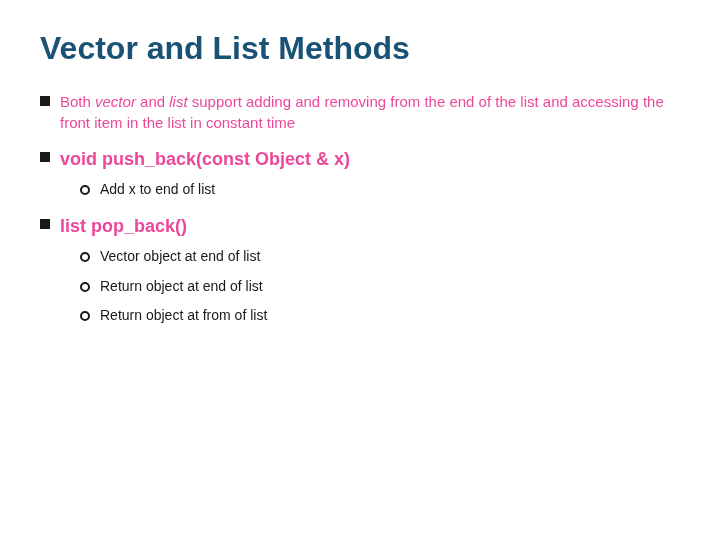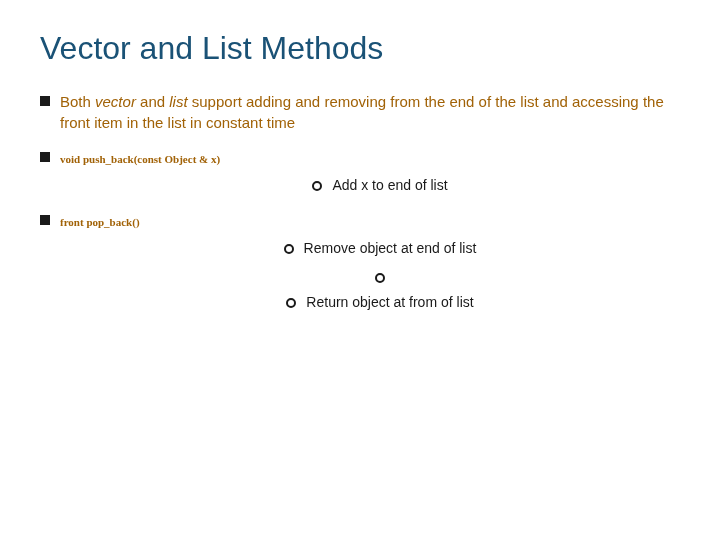--- a/index.html
+++ b/index.html
@@ -19,21 +19,21 @@
     .slide {
       width: 720px;
       height: 540px;
       padding: 30px 40px 30px 40px;
       display: flex;
       flex-direction: column;
     }
 
     .slide-title {
       font-size: 32px;
-      font-weight: normal;
+      font-weight: bold;
       color: #1a5276;
       margin-bottom: 20px;
       padding-bottom: 4px;
     }
 
     .content {
       display: flex;
       flex-direction: column;
       gap: 6px;
       flex: 1;
@@ -59,41 +59,40 @@
       height: 10px;
       border: 2px solid #1a1a1a;
       border-radius: 50%;
       background: transparent;
       flex-shrink: 0;
       margin-top: 5px;
     }
 
     .bullet-text {
       font-size: 15px;
-      color: #a16207;
+      color: #ec4899;
       line-height: 1.4;
     }
 
     .bullet-text em {
       font-style: italic;
     }
 
     .bullet-text code {
-      font-family: Liberation Serif, serif;
-      font-size: 11px;
+      font-family: Liberation Sans, sans-serif;
+      font-size: 18px;
       font-weight: bold;
     }
 
     .sub-item {
       display: flex;
       align-items: flex-start;
       gap: 10px;
       margin-left: 40px;
       margin-bottom: 4px;
-      justify-content: center;
     }
 
     .sub-text {
       font-size: 14px;
       color: #1a1a1a;
       line-height: 1.4;
     }
 
     .method-item {
       margin-top: 4px;
@@ -122,30 +121,31 @@
       </div>
     </div>
     <div class="sub-item">
       <div class="bullet-circle"></div>
       <div class="sub-text">Add x to end of list</div>
     </div>
 
     <div class="bullet-item method-item">
       <div class="bullet-square"></div>
       <div class="bullet-text">
-        <code>front pop_back()</code>
+        <code>list pop_back()</code>
       </div>
     </div>
     <div class="sub-item">
       <div class="bullet-circle"></div>
-      <div class="sub-text">Remove object at end of list</div>
+      <div class="sub-text">Vector object at end of list</div>
     </div>
 
     <div class="sub-item">
       <div class="bullet-circle"></div>
+      <div class="sub-text">Return object at end of list</div>
     </div>
 
     <div class="sub-item">
       <div class="bullet-circle"></div>
       <div class="sub-text">Return object at from of list</div>
     </div>
 
   </div>
 </div>
 

